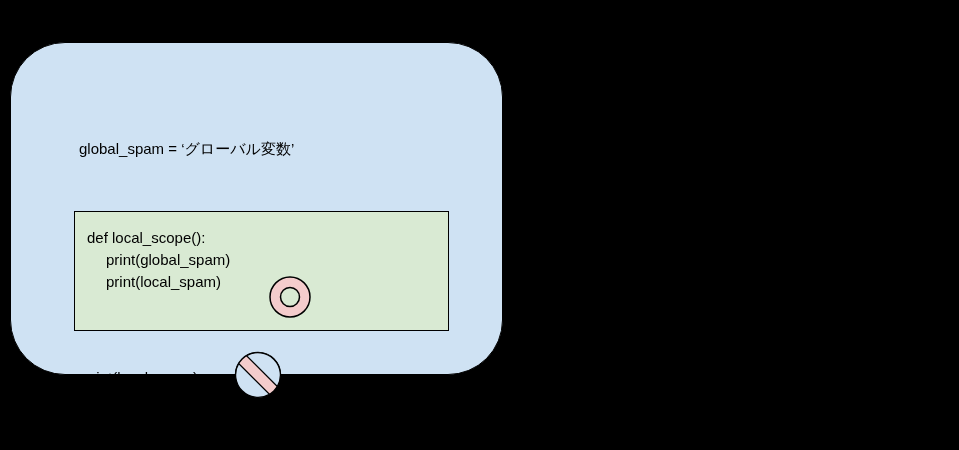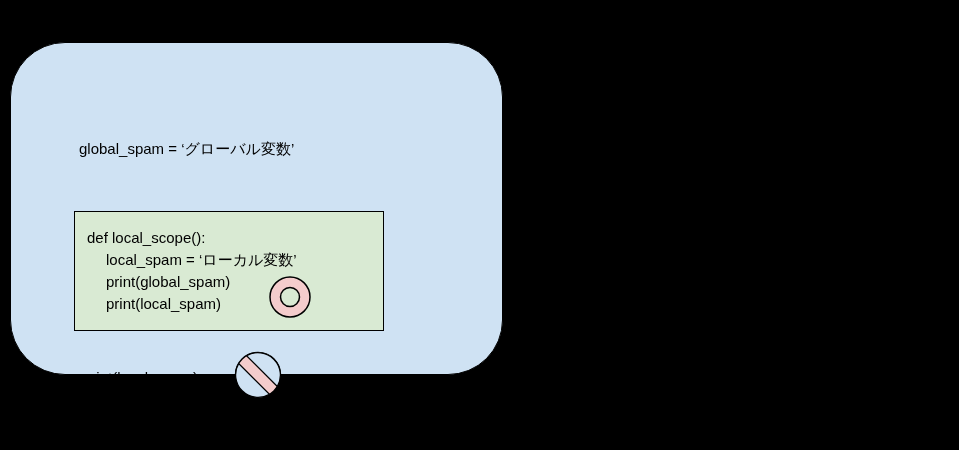--- a/index.html
+++ b/index.html
@@ -31,21 +31,21 @@
     line-height: 20px;
     white-space: nowrap;
   }
   .global-assignment { left: 68px; top: 96px; }
   .function-label    { left: 154px; top: 148px; }
   .outer-print       { left: 72px; top: 325px; }
   .local-box {
     position: absolute;
     left: 63px;
     top: 168px;
-    width: 310px;
+    width: 375px;
     height: 120px;
     border: 1px solid #000;
     box-sizing: border-box;
   }
   .code {
     position: absolute;
     left: 12px;
     top: 15px;
     font-size: 15px;
   }
@@ -64,21 +64,20 @@
 <div id="stage" style="background: rgb(0, 0, 0);">
 
   <div class="global-box" style="background: rgb(207, 226, 243);">
 
     <div class="txt global-assignment">global_spam = ‘グローバル変数’</div>
 
 
     <div class="local-box" style="background: rgb(217, 234, 211);">
       <div class="code">
         <div class="code-line">def local_scope():</div>
-        <div class="code-line indent">local_spam = ‘ローカル変数’</div>
         <div class="code-line indent">print(global_spam)</div>
         <div class="code-line indent">print(local_spam)</div>
       </div>
     </div>
 
     <svg class="icon-svg allowed-icon" viewBox="0 0 44 44">
       <circle cx="22" cy="22" r="20" stroke="#000" stroke-width="1.5" fill="#f4cccc"></circle>
       <circle cx="22" cy="22" r="9.5" stroke="#000" stroke-width="1.5" fill="#d9ead3"></circle>
     </svg>
 

